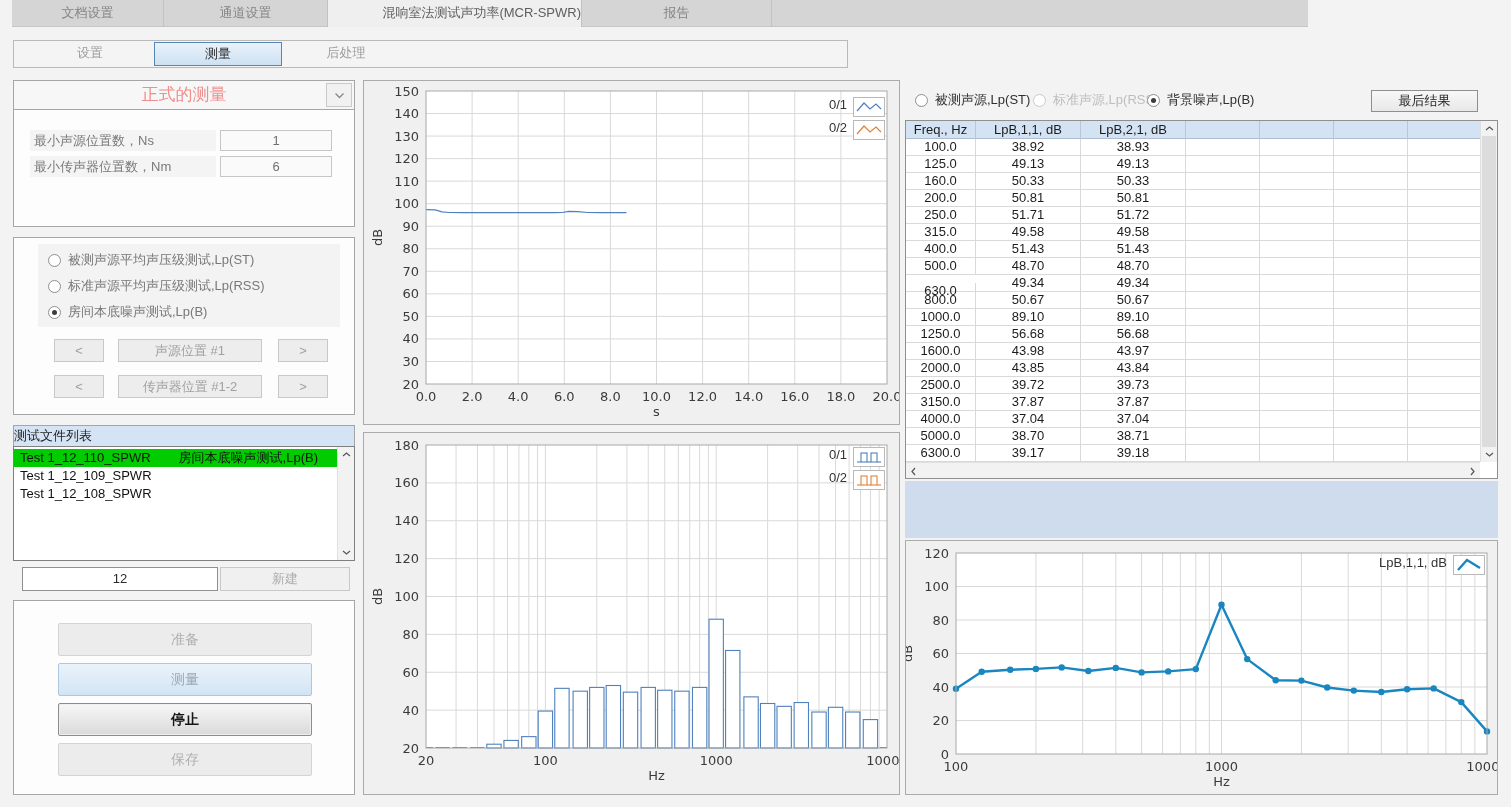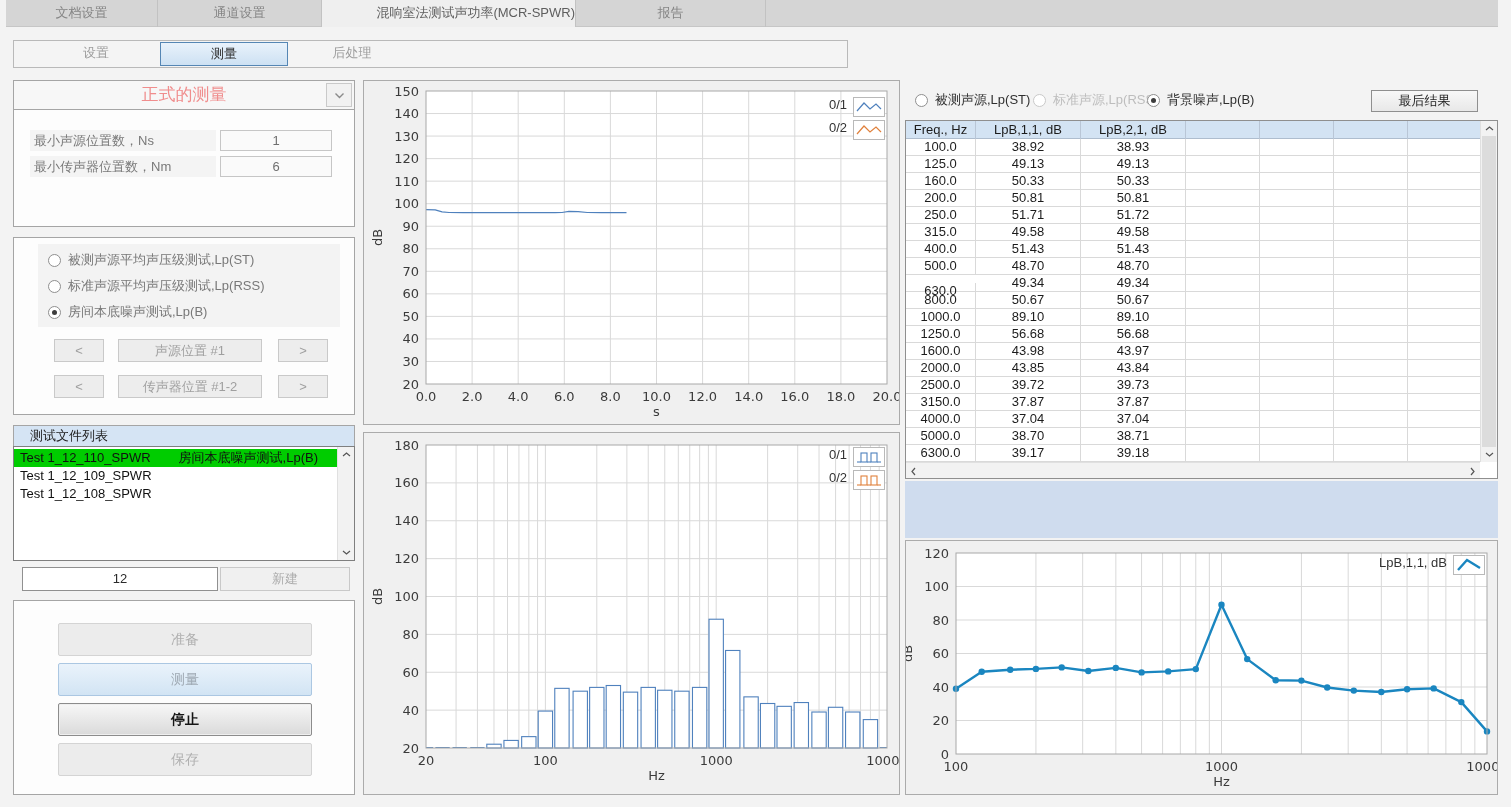--- a/index.html
+++ b/index.html
@@ -5,42 +5,42 @@
   *{box-sizing:border-box;margin:0;padding:0}
   html,body{width:1511px;height:807px}
   .app{position:relative;width:1511px;height:807px;background:#f3f3f3;overflow:hidden;
        font-family:"Liberation Sans","DejaVu Sans",sans-serif;font-size:13px;color:#333}
   .abs{position:absolute}
   
   .tabbar{display:flex;background:#d5d5d5;border-bottom:1px solid #c6c6c6}
   .tab{height:27px;line-height:26px;text-align:center;color:#858585;font-size:13px;border-right:1px solid #c2c2c2;flex:none}
   .tab.active{background:#efefef;color:#5e5e5e}
   
-  .subtabs{border:1px solid #b9b9b9;background:#f4f4f4;display:flex;align-items:center;padding-left:18px}
+  .subtabs{border:1px solid #b9b9b9;background:#f4f4f4;display:flex;align-items:center;padding-left:12px}
   .subtab{width:128px;height:24px;line-height:22px;text-align:center;color:#9c9c9c;font-size:13px;flex:none}
   .subtab.active{border:1px solid #5586b4;background:linear-gradient(#e9f2fb,#cde1f3);color:#2e2e2e}
   
   .mode-head{position:absolute;left:0;top:0;width:342px;height:30px;border:1px solid #a5a5a5;background:#f7f7f7}
   .mode-text{display:block;text-align:center;line-height:28px;font-size:17px;color:#f08d8d}
   .dd-btn{position:absolute;right:2px;top:2px;width:26px;height:24px;background:#f1f1f1;border:1px solid #c9c9c9;display:flex;align-items:center;justify-content:center}
   .mode-body{position:absolute;left:0;top:30px;width:342px;height:117px;background:#fdfdfd;border:1px solid #a5a5a5;border-top:none}
   .frow{position:absolute;height:21px;width:302px}
   .flabel{position:absolute;left:0;top:0;width:186px;height:21px;background:#f4f4f4;color:#787878;line-height:21px;padding-left:4px;white-space:nowrap}
   .fval{position:absolute;left:190px;top:0;width:112px;height:21px;background:#fafafa;border:1px solid #c6c6c6;color:#6f6f6f;text-align:center;line-height:19px}
   .panel{background:#fdfdfd;border:1px solid #a5a5a5}
   .radio-area{background:#f3f3f3}
   .rrow{position:absolute;height:16px;display:flex;align-items:center;white-space:nowrap}
   .rdot{width:13px;height:13px;border:1px solid #8f8f8f;border-radius:50%;background:#fff;position:relative;flex:none}
   .rdot.on::after{content:"";position:absolute;left:3px;top:3px;width:5px;height:5px;border-radius:50%;background:#3d3d3d}
   .rdot.dis{border-color:#c9c9c9}
   .rlabel{margin-left:7px;font-size:13px;color:#787878}
   .rlabel2{color:#2f2f2f}
   .rdis{color:#bdbdbd}
   .navbtn{background:#ededed;border:1px solid #c9c9c9;color:#9f9f9f;text-align:center;line-height:21px}
-  .filehdr{background:#d5e4f4;border:1px solid #a5a5a5;border-bottom:none;color:#1f1f1f;line-height:20px;padding-left:16px}
+  .filehdr{background:#d5e4f4;border:1px solid #a5a5a5;border-bottom:none;color:#1f1f1f;line-height:20px;padding-left:0}
   .filelist{background:#fff;border:1px solid #7f7f7f}
   .fitem{height:18px;line-height:18px;color:#111;padding-left:6px;white-space:nowrap}
   .fitem.sel{background:#00cc00}
   .fitem .note{margin-left:28px}
   .btn12{background:#fff;border:1px solid #909090;text-align:center;line-height:22px;color:#2a2a2a}
   .btnnew{background:#f0f0f0;border:1px solid #c9c9c9;text-align:center;line-height:22px;color:#ababab}
   .abtn{position:absolute;left:44px;width:254px;height:33px;text-align:center;line-height:31px;font-size:14px;border-radius:2px}
   .abtn.disabled{background:#ececec;border:1px solid #d4d4d4;color:#b0b0b0}
   .abtn.highlight{background:linear-gradient(#eaf3fb,#d2e4f4);border:1px solid #abc7e2;color:#9fa9b3}
   .abtn.enabled{background:linear-gradient(#f7f7f7,#dadada);border:1px solid #8c8c8c;box-shadow:inset 0 0 0 1px #efefef;color:#151515;font-weight:bold}
@@ -63,21 +63,21 @@
   .sbarrow{position:absolute;display:flex;align-items:center;justify-content:center;width:17px;height:15px}
   .sbarrow.h{width:15px;height:16px}
   .sbthumb{position:absolute;background:#dcdcdc}
   .blueband{background:#cfdcee}
 </style>
 </head>
 <body>
 
 <div class="app">
 
-  <div class="tabbar abs" style="left:6px;top:0;width:1492px;height:27px">
+  <div class="tabbar abs" style="left:12px;top:0;width:1296px;height:27px">
       <div class="tab" style="width: 152px;">文档设置</div>
       <div class="tab" style="width: 164px;">通道设置</div>
       <div class="tab active" style="width: 254px; text-align: right;">混响室法测试声功率(MCR-SPWR)</div>
       <div class="tab" style="width: 190px;">报告</div>
     </div>
 
   <div class="subtabs abs" style="left:13px;top:40px;width:835px;height:28px">
       <div class="subtab">设置</div>
       <div class="subtab active">测量</div>
       <div class="subtab">后处理</div>

